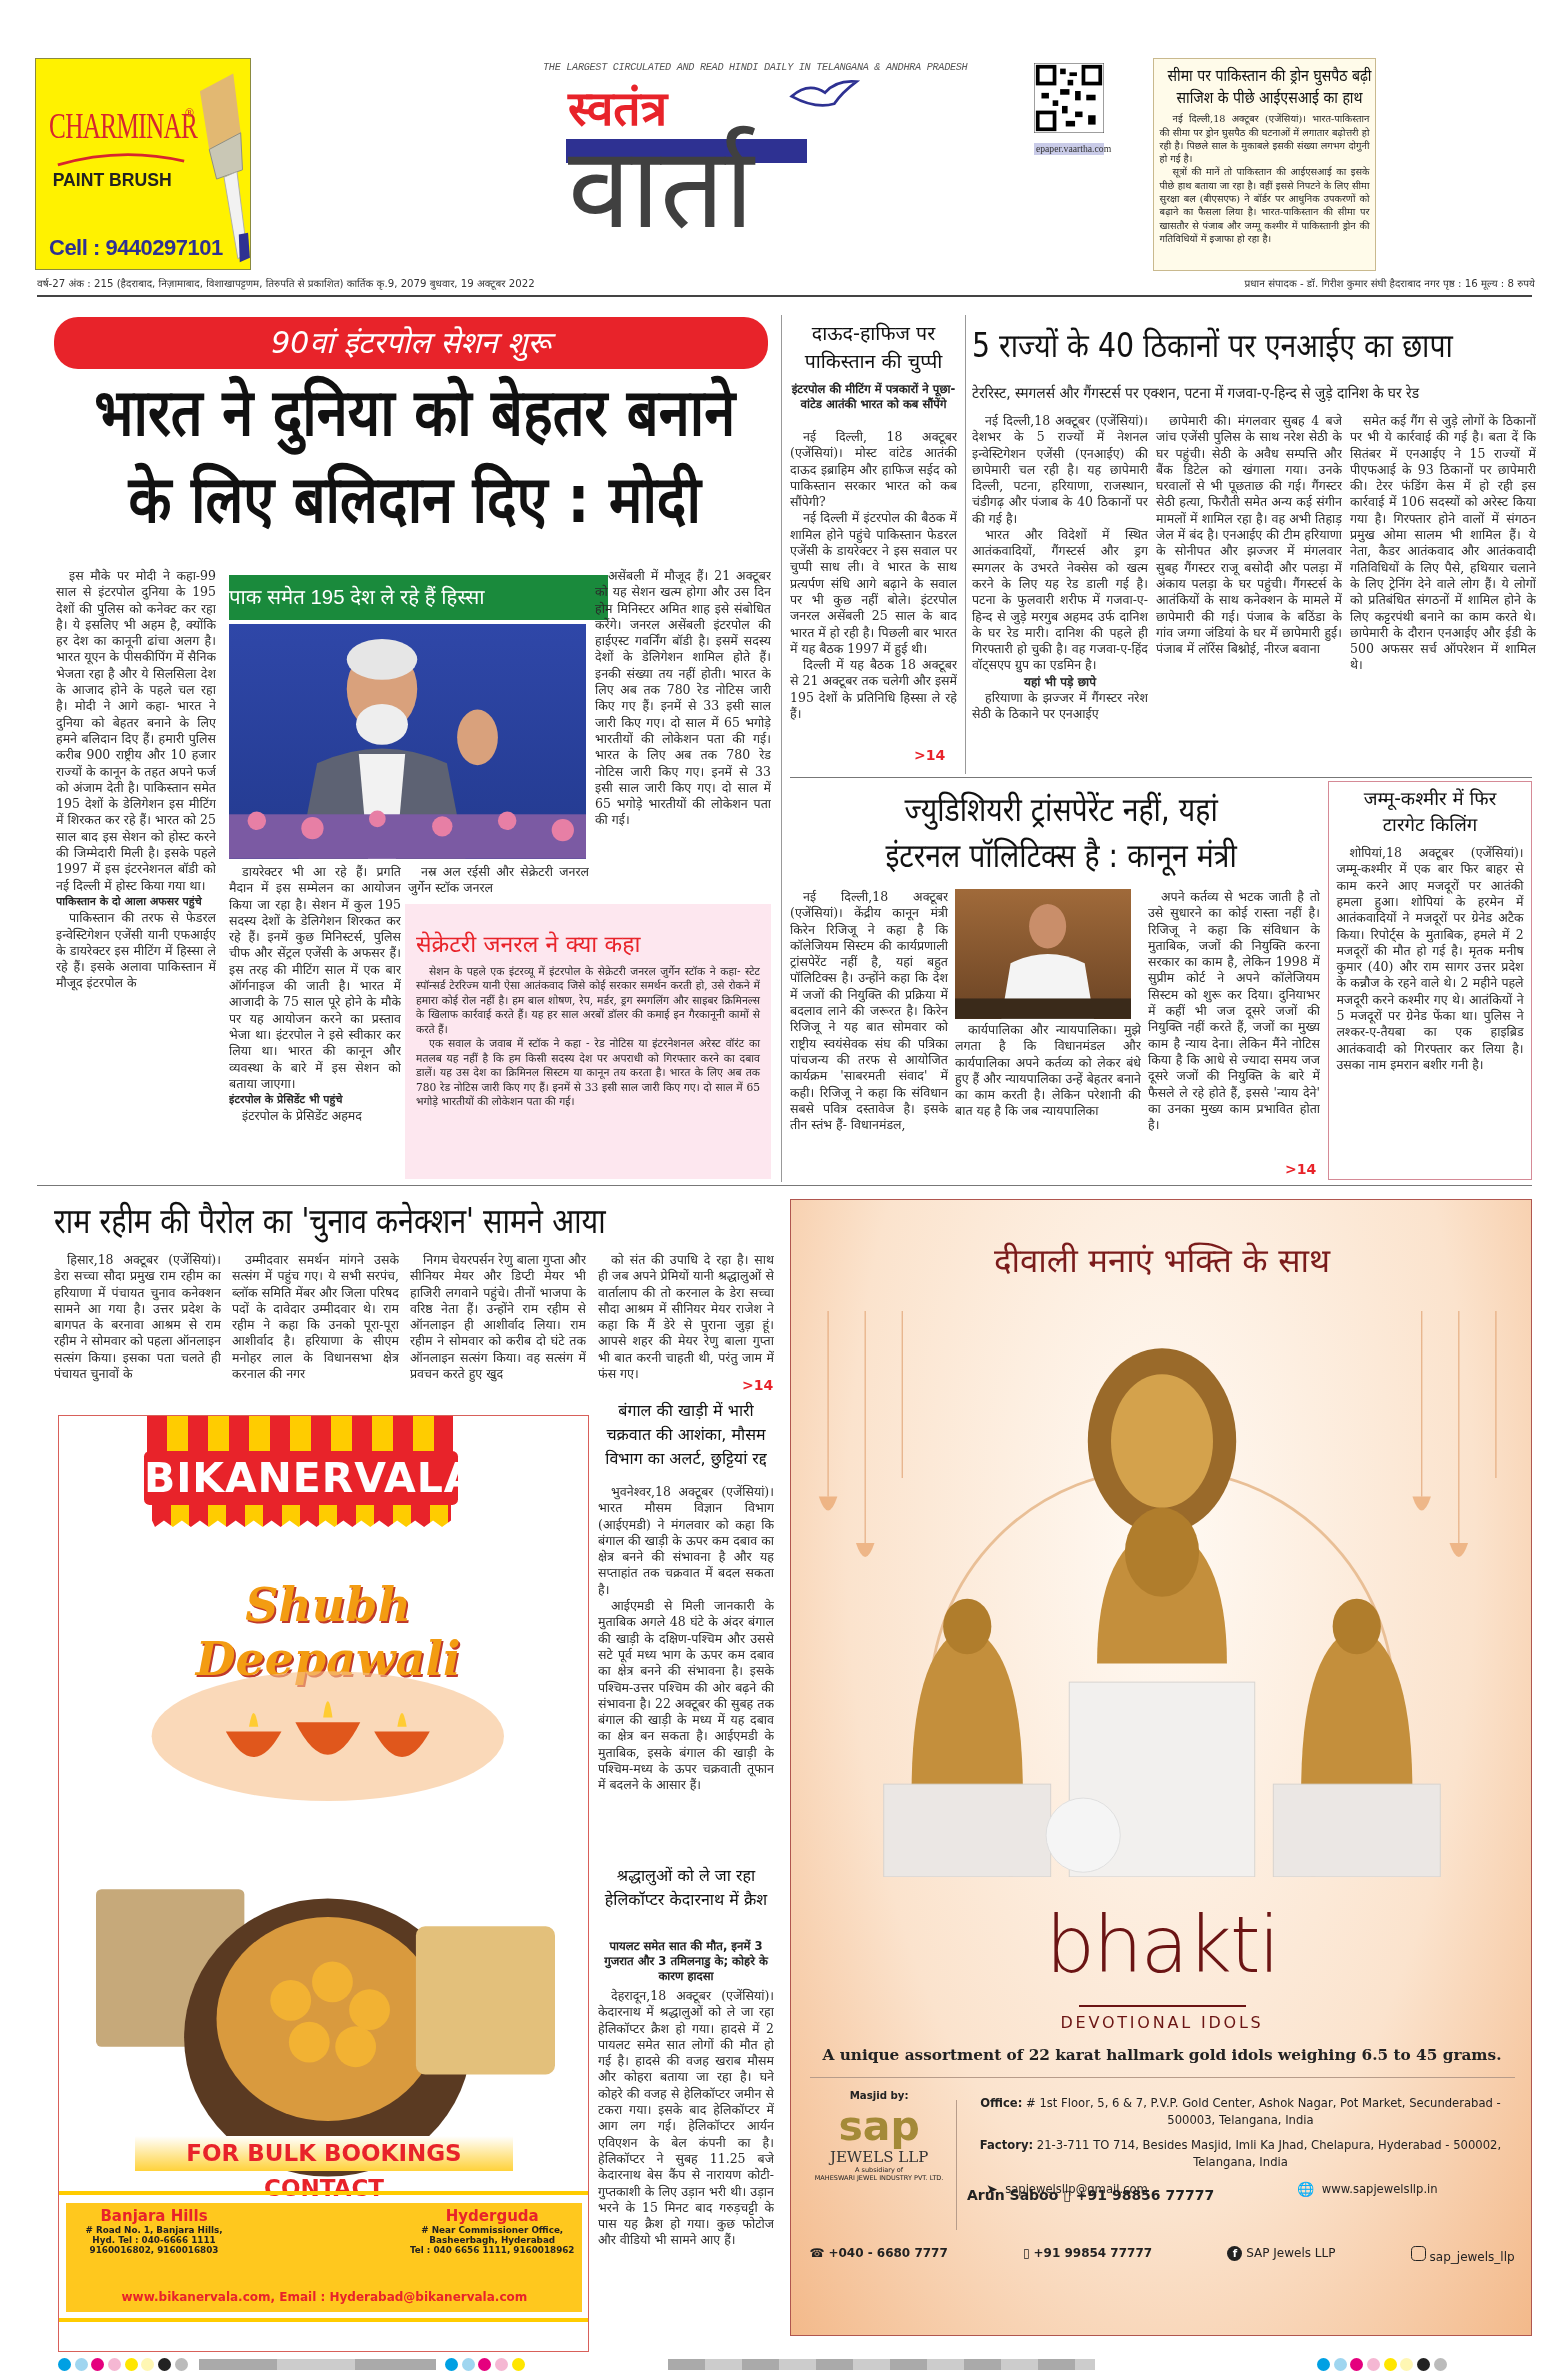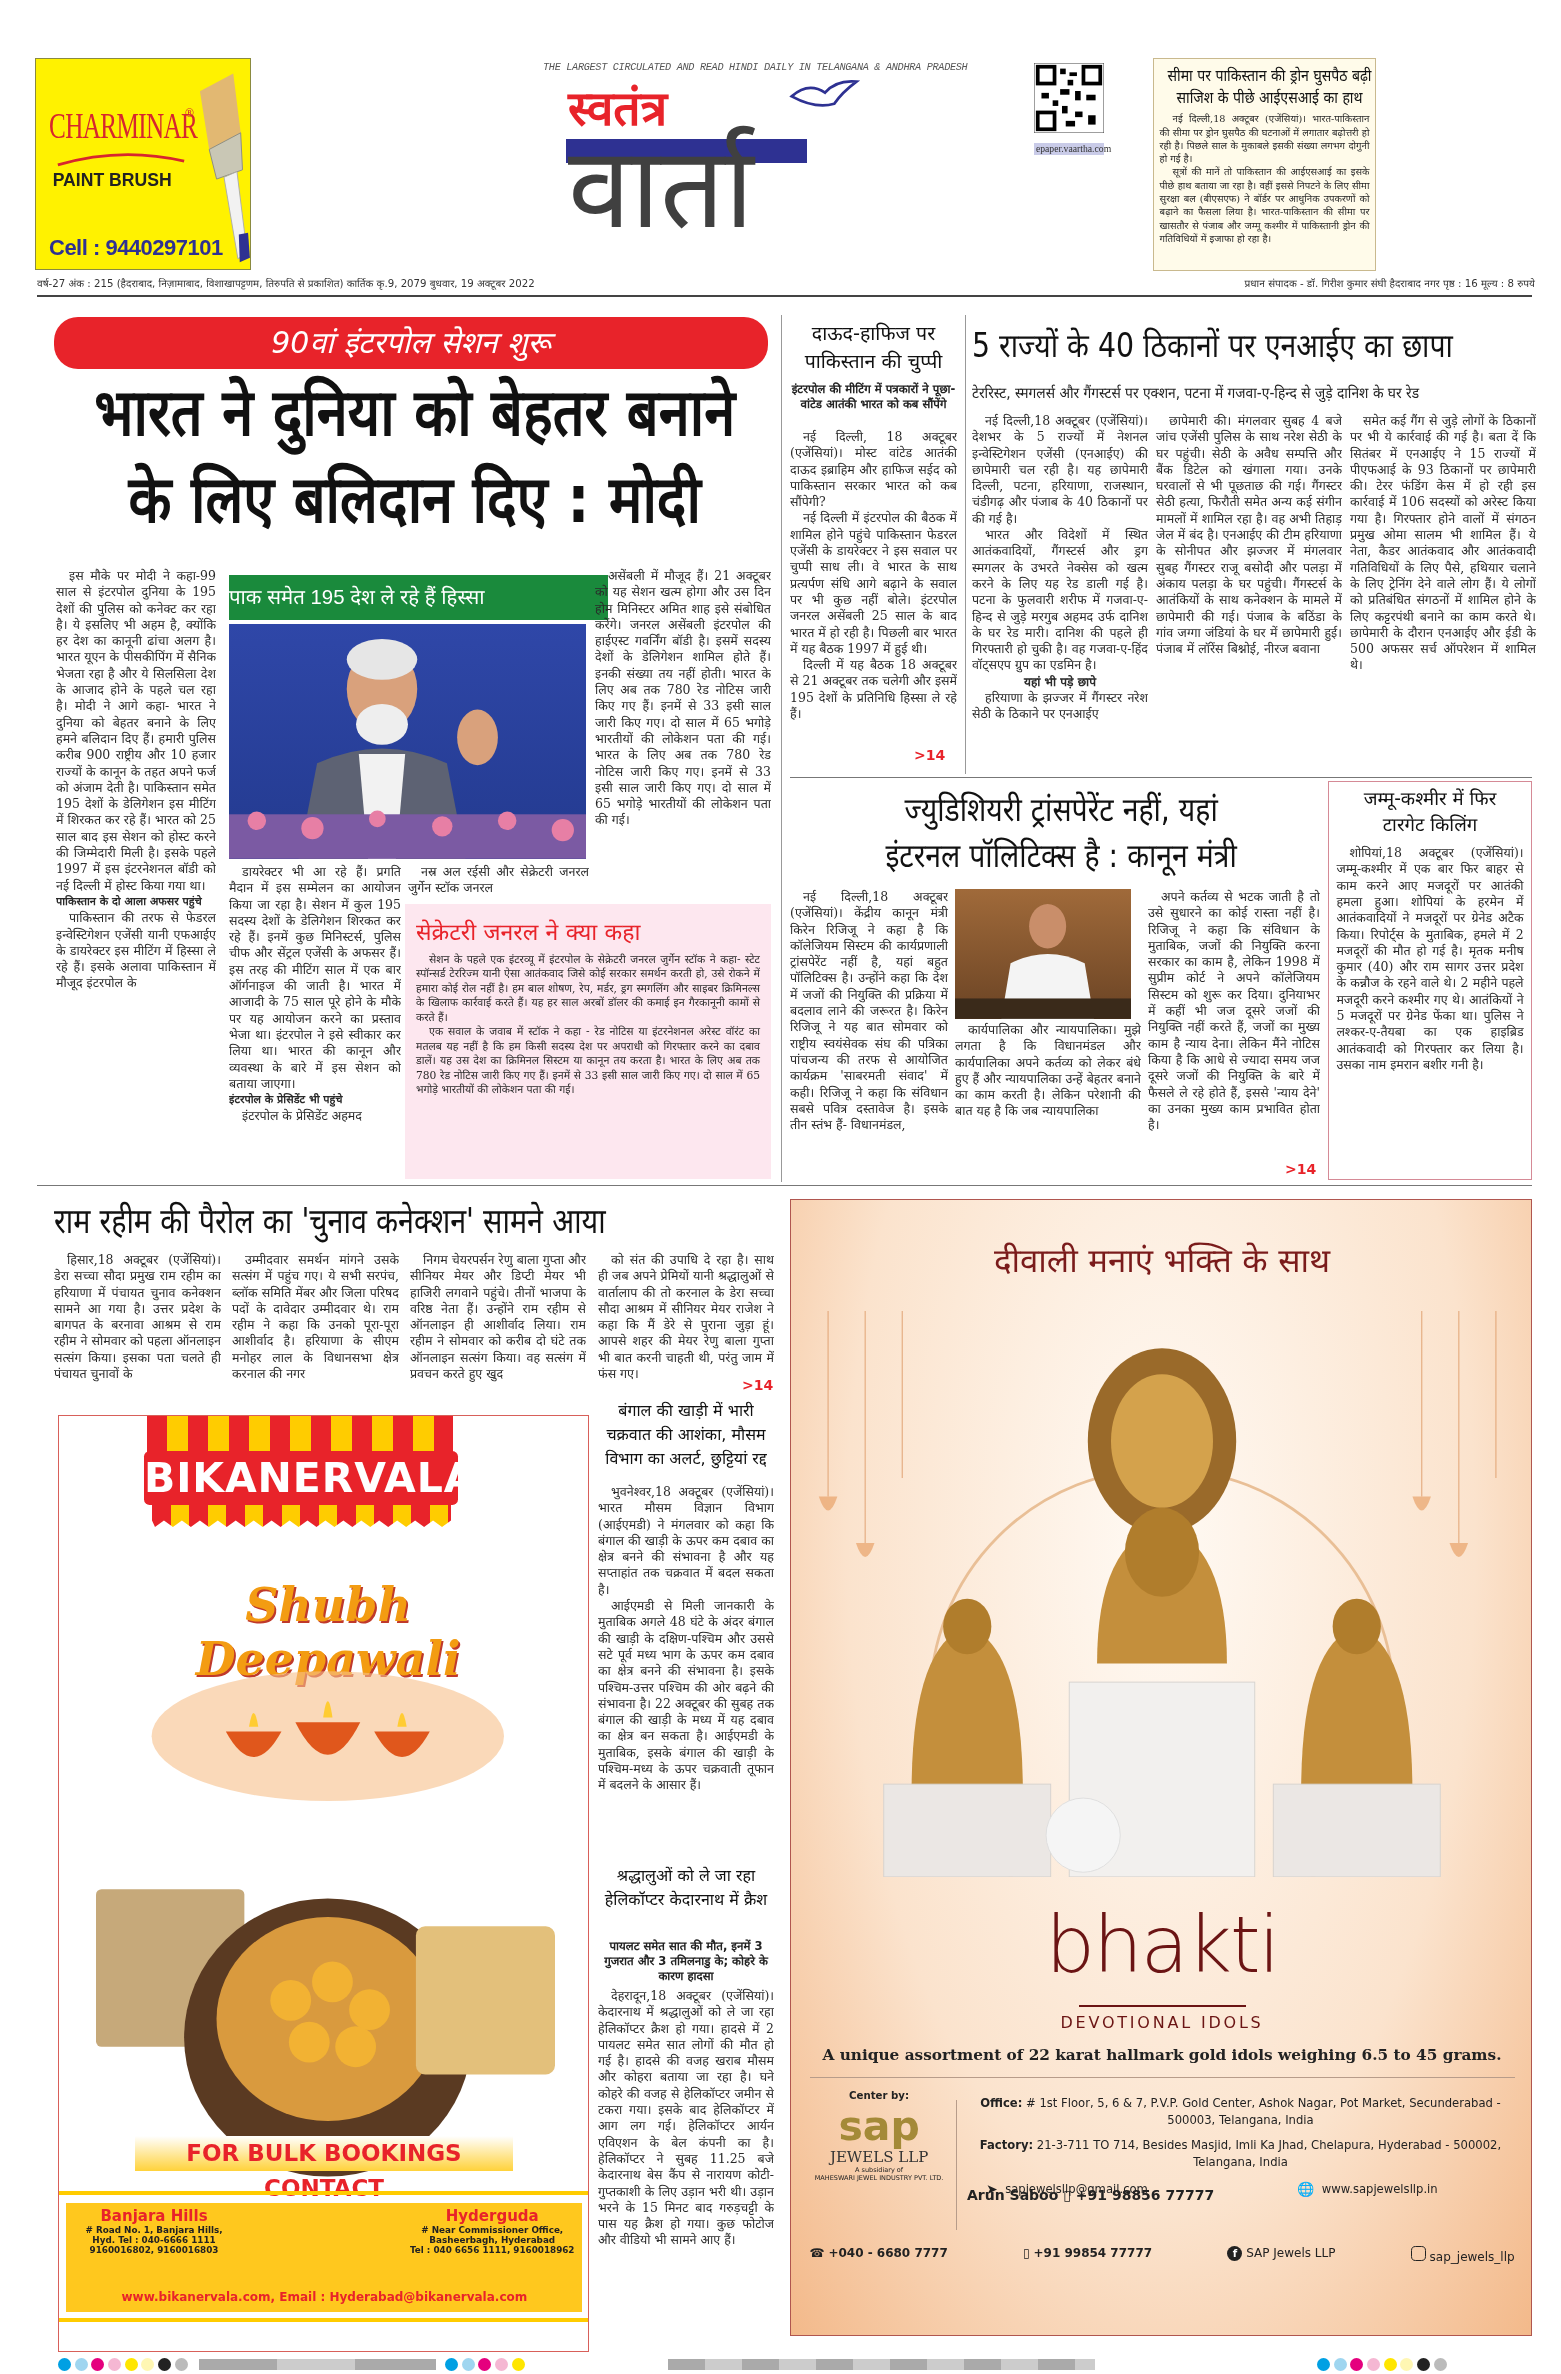--- a/index.html
+++ b/index.html
@@ -112,21 +112,21 @@
 
 <div class="abs col-text" style="left:229px;top:864px;width:172px;height:315px;overflow:hidden">
   <p>डायरेक्टर भी आ रहे हैं। प्रगति मैदान में इस सम्मेलन का आयोजन किया जा रहा है। सेशन में कुल 195 सदस्य देशों के डेलिगेशन शिरकत कर रहे हैं। इनमें कुछ मिनिस्टर्स, पुलिस चीफ और सेंट्रल एजेंसी के अफसर हैं। इस तरह की मीटिंग साल में एक बार ऑर्गनाइज की जाती है। भारत में आजादी के 75 साल पूरे होने के मौके पर यह आयोजन करने का प्रस्ताव भेजा था। इंटरपोल ने इसे स्वीकार कर लिया था। भारत की कानून और व्यवस्था के बारे में इस सेशन को बताया जाएगा।</p>
   <div style="font-weight:bold;font-size:11px;font-family:'DejaVu Sans',sans-serif">इंटरपोल के प्रेसिडेंट भी पहुंचे</div>
   <p>इंटरपोल के प्रेसिडेंट अहमद</p>
 </div>
 <div class="abs col-text" style="left:408px;top:864px;width:181px;height:37px;overflow:hidden">
   <p>नस्र अल रईसी और सेक्रेटरी जनरल जुर्गेन स्टॉक जनरल</p>
 </div>
 
-<div class="abs" style="left:405px;top:904px;width:366px;height:275px;background:#fde7ef;padding:11px 11px">
+<div class="abs" style="left:405px;top:904px;width:366px;height:275px;background:#fde7ef;padding:23px 11px">
   <div style="font-size:23px;color:#e8232a;font-family:'DejaVu Sans',sans-serif;margin-bottom:5.6px">सेक्रेटरी जनरल ने क्या कहा</div>
   <div class="col-text" style="font-size:10.7px;line-height:14.5px">
     <p>सेशन के पहले एक इंटरव्यू में इंटरपोल के सेक्रेटरी जनरल जुर्गेन स्टॉक ने कहा- स्टेट स्पॉन्सर्ड टेररिज्म यानी ऐसा आतंकवाद जिसे कोई सरकार समर्थन करती हो, उसे रोकने में हमारा कोई रोल नहीं है। हम बाल शोषण, रेप, मर्डर, ड्रग स्मगलिंग और साइबर क्रिमिनल्स के खिलाफ कार्रवाई करते हैं। यह हर साल अरबों डॉलर की कमाई इन गैरकानूनी कामों से करते हैं।</p>
     <p>एक सवाल के जवाब में स्टॉक ने कहा - रेड नोटिस या इंटरनेशनल अरेस्ट वॉरंट का मतलब यह नहीं है कि हम किसी सदस्य देश पर अपराधी को गिरफ्तार करने का दबाव डालें। यह उस देश का क्रिमिनल सिस्टम या कानून तय करता है। भारत के लिए अब तक 780 रेड नोटिस जारी किए गए हैं। इनमें से 33 इसी साल जारी किए गए। दो साल में 65 भगोड़े भारतीयों की लोकेशन पता की गई।</p>
   </div>
 </div>
 
 <div class="abs col-text" style="left:595px;top:568px;width:176px;height:334px;overflow:hidden">
   <p>असेंबली में मौजूद हैं। 21 अक्टूबर को यह सेशन खत्म होगा और उस दिन होम मिनिस्टर अमित शाह इसे संबोधित करेंगे। जनरल असेंबली इंटरपोल की हाईएस्ट गवर्निंग बॉडी है। इसमें सदस्य देशों के डेलिगेशन शामिल होते हैं। इनकी संख्या तय नहीं होती। भारत के लिए अब तक 780 रेड नोटिस जारी किए गए हैं। इनमें से 33 इसी साल जारी किए गए। दो साल में 65 भगोड़े भारतीयों की लोकेशन पता की गई। भारत के लिए अब तक 780 रेड नोटिस जारी किए गए। इनमें से 33 इसी साल जारी किए गए। दो साल में 65 भगोड़े भारतीयों की लोकेशन पता की गई।</p>
 </div>
@@ -298,21 +298,21 @@
     <rect x="520" y="510" width="180" height="100" fill="#ebe7e4" stroke="#d6d2ce"></rect>
     <circle cx="315" cy="565" r="40" fill="#f5f5f5" stroke="#ddd"></circle>
   </svg>
   <div class="abs" style="left:0;top:700px;width:742px;text-align:center;font-family:'DejaVu Sans',sans-serif;font-size:78px;font-weight:200;color:#6b1414;letter-spacing:-1.9px">bhakti</div>
   <div class="abs" style="left:288px;top:805px;width:167px;height:1.9px;background:#6b1414"></div>
   <div class="abs" style="left:0;top:813px;width:742px;text-align:center;font-family:'DejaVu Sans',sans-serif;font-size:16px;letter-spacing:2.8px;color:#6b1414">DEVOTIONAL IDOLS</div>
   <div class="abs" style="left:0;top:846px;width:742px;text-align:center;font-family:'DejaVu Serif',serif;font-weight:bold;font-size:15.3px;color:#222">A unique assortment of 22 karat hallmark gold idols weighing 6.5 to 45 grams.</div>
   <div class="abs" style="left:18.6px;top:877px;width:705px;height:0.9px;background:#b79c8a"></div>
 
   <div class="abs" style="left:18.6px;top:890px;width:139px;text-align:center;font-family:'DejaVu Sans',sans-serif">
-    <div style="font-size:10.2px;font-weight:bold">Center by:</div>
+    <div style="font-size:10.2px;font-weight:bold">Masjid by:</div>
     <div style="font-size:41px;font-weight:bold;color:#a48a38;line-height:43px;margin-top:3.7px">sap</div>
     <div style="font-family:'DejaVu Serif',serif;font-size:15px;color:#333">JEWELS LLP</div>
     <div style="font-size:6.5px">A subsidiary of</div>
     <div style="font-size:6.5px">MAHESWARI JEWEL INDUSTRY PVT. LTD.</div>
   </div>
   <div class="abs" style="left:165px;top:900px;width:0.9px;height:130px;background:#b79c8a"></div>
 
   <div class="abs" style="left:176px;top:895px;width:547px;text-align:center;font-family:'DejaVu Sans',sans-serif;font-size:11.6px;line-height:16.7px;color:#222">
     <b>Office:</b> <span># 1st Floor, 5, 6 &amp; 7, P.V.P. Gold Center, Ashok Nagar, Pot Market, Secunderabad - 500003, Telangana, India</span>
   </div>

